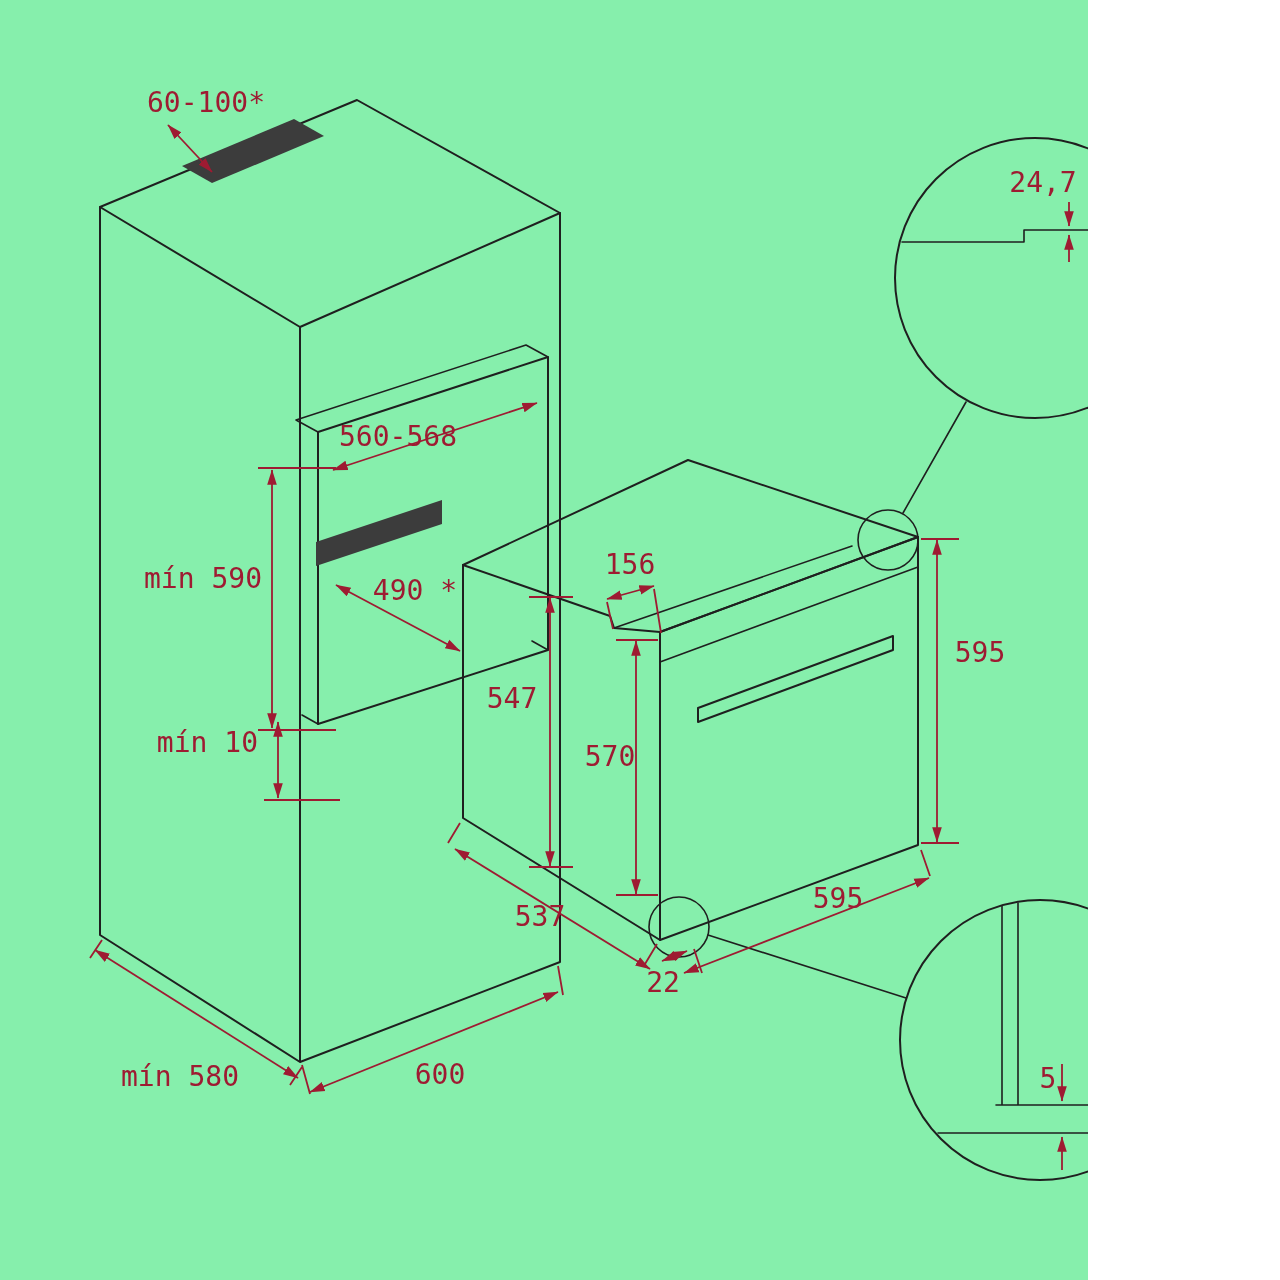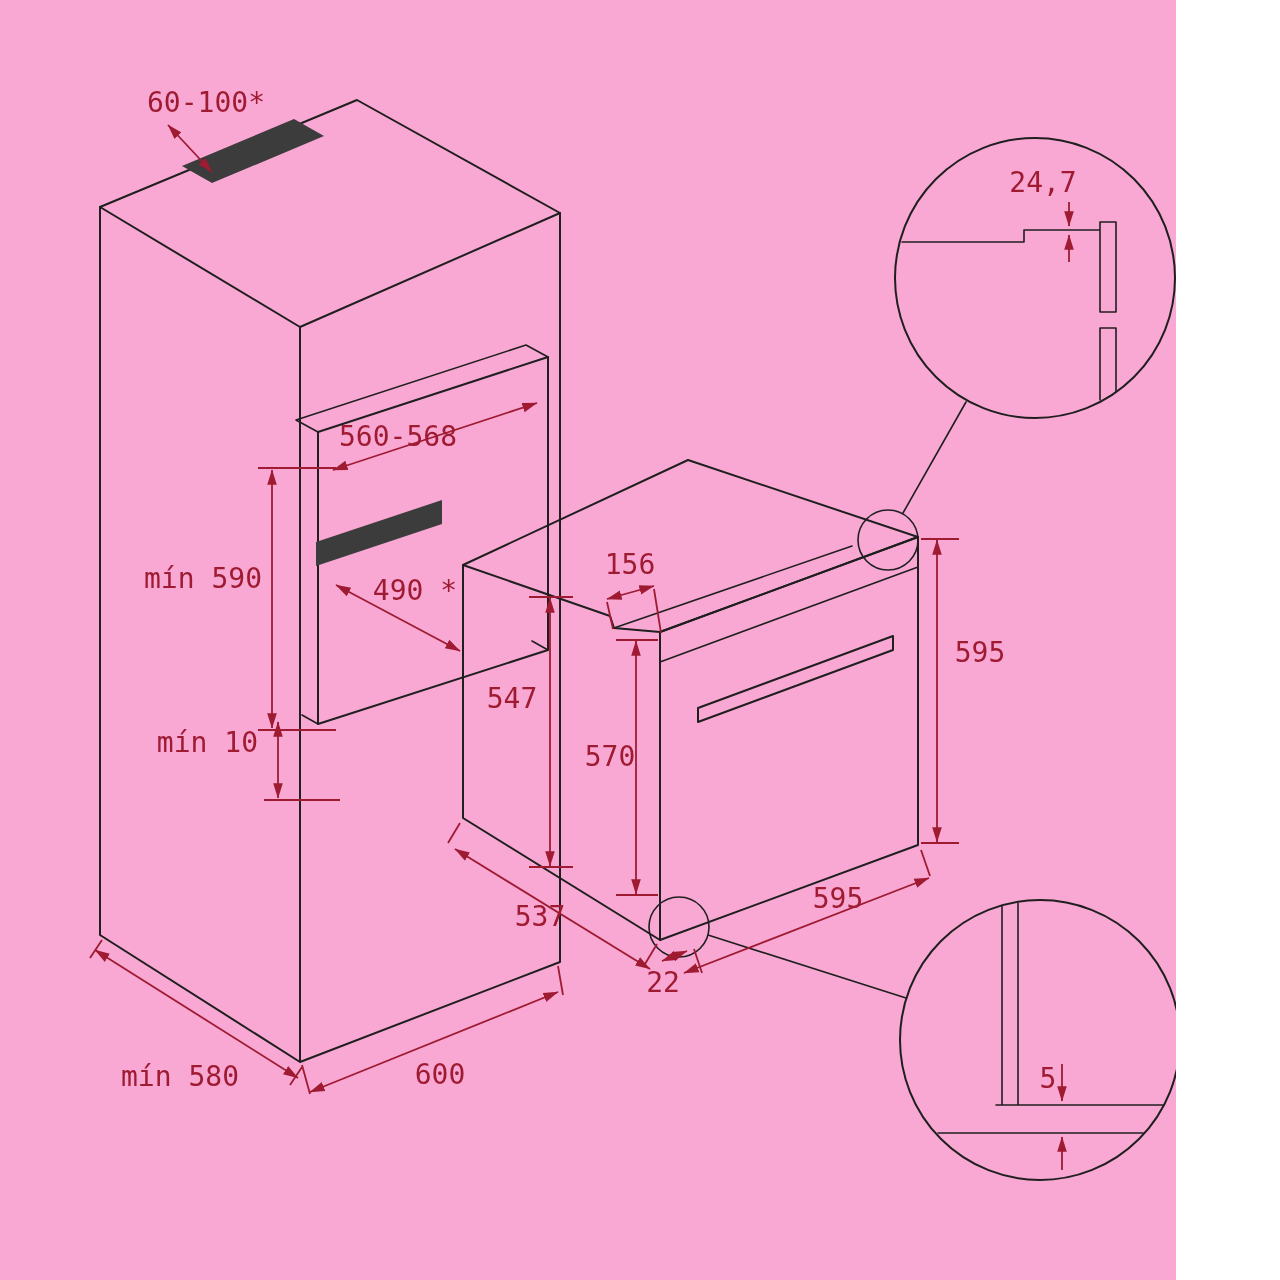--- a/index.html
+++ b/index.html
@@ -1,16 +1,16 @@
 <!DOCTYPE html>
 <html><head>
 <meta charset="utf-8">
 <style>
   html,body{margin:0;padding:0;background:#ffffff;}
-  .stage{position:relative;width:1176px;height:1280px;background:#f9a8d4;overflow:hidden;}
+  .stage{position:relative;width:1088px;height:1280px;background:#86efac;overflow:hidden;}
   svg{display:block;}
   .blk{stroke:#1f1f1f;stroke-width:2;fill:none;stroke-linecap:round;stroke-linejoin:round;}
   .blk-thin{stroke:#1f1f1f;stroke-width:1.6;fill:none;stroke-linecap:round;stroke-linejoin:round;}
   .fill-dark{fill:#3c3c3c;stroke:none;}
   .red{stroke:#9e1b32;stroke-width:1.8;fill:none;stroke-linecap:butt;}
   .dim-label{font-family:"DejaVu Sans Mono", monospace;font-size:28px;fill:#9e1b32;stroke:none;}
 </style>
 </head>
 <body>
 

